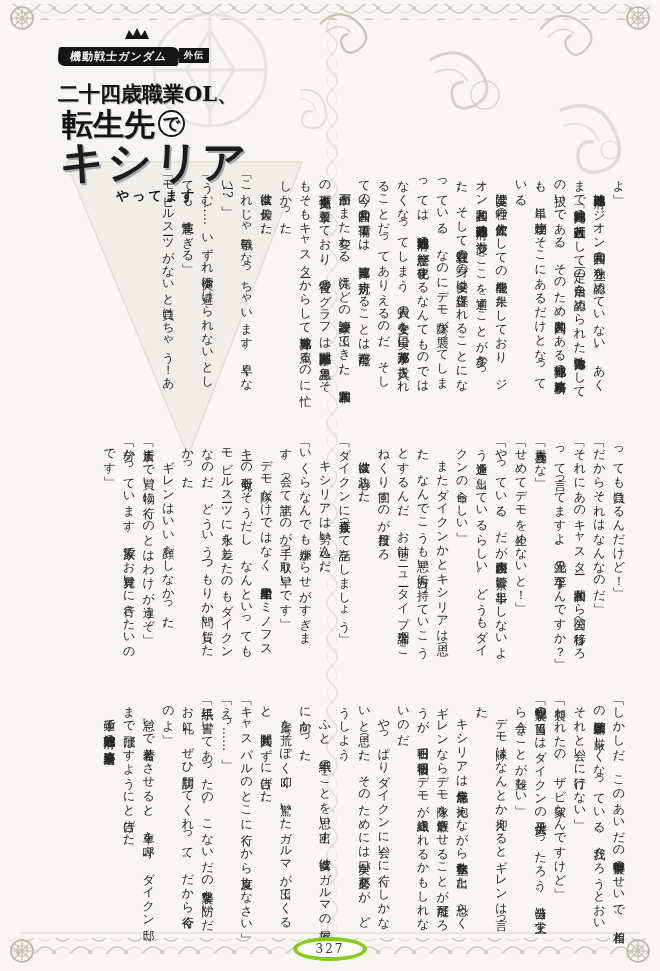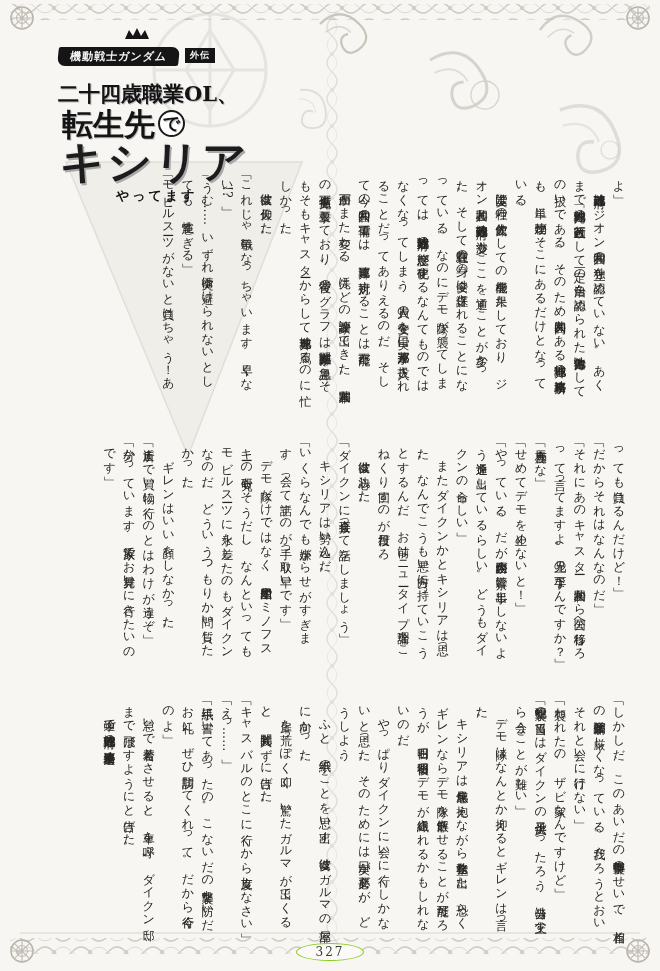--- a/index.html
+++ b/index.html
@@ -7,42 +7,42 @@
   .page{position:relative;width:660px;height:971px;background:#f7f6f2;overflow:hidden;}
   .decor{position:absolute;inset:0;pointer-events:none;}
 
   
   .logo{position:absolute;left:58px;top:26px;width:230px;z-index:3;text-align:left;color:#141414;}
   .logo-crown{width:26px;height:12px;margin:0 0 1px 66px;}
   .banner{display:inline-block;background:#151515;color:#f5f5f5;font-weight:bold;
           font-size:11px;letter-spacing:1px;padding:2px 12px;border-radius:2px 8px 2px 8px;
           transform:skewX(-6deg);}
   .banner-sub{display:inline-block;background:#151515;color:#f5f5f5;font-weight:bold;
-          font-size:9px;letter-spacing:1px;padding:1px 5px;margin-left:6px;vertical-align:middle;}
+          font-size:9px;letter-spacing:1px;padding:1px 5px;vertical-align:middle;}
   .t1{font-size:21px;font-weight:bold;letter-spacing:0px;margin-top:14px;text-shadow:1px 1px 0 #bdbdbd;}
   .t2{font-size:31px;font-weight:bold;line-height:30px;margin-top:1px;margin-left:4px;text-shadow:1px 1px 0 #bdbdbd;}
   .t2 .particle{display:inline-block;font-size:17px;width:23px;height:23px;line-height:23px;
           text-align:center;border:2px solid #1a1a1a;border-radius:50%;vertical-align:6px;
           margin-left:3px;background:#fff;}
   .t3{font-size:44px;font-weight:bold;letter-spacing:2px;margin-left:2px;line-height:46px;
           color:#1c1c1c;text-shadow:2px 2px 0 #a9a9a9, -1px -1px 0 #e8e8e8;
           transform:skewX(-4deg);}
   .t4{font-size:13px;font-weight:bold;letter-spacing:3px;margin:2px 0 0 58px;}
 
   
   .band{position:absolute;left:32px;width:596px;writing-mode:vertical-rl;text-orientation:mixed;
         font-size:12px;line-height:19.6px;letter-spacing:0.4px;color:#262524;z-index:2;}
   .band p{margin:0;}
   #band1{top:172px;height:221px;}
   #band2{top:440px;height:221px;}
   #band3{top:698px;height:233px;}
 
   
   .pagenum-wrap{position:absolute;left:0;right:0;bottom:10px;text-align:center;z-index:3;}
-  .pagenum{display:inline-block;min-width:46px;padding:1px 10px;border:1px solid #84cc16;
+  .pagenum{display:inline-block;min-width:46px;padding:1px 10px;border:4px solid #84cc16;
         border-radius:50%;background:#fbfaf8;color:#3a3a3a;font-size:12px;letter-spacing:2px;}
 </style>
 </head>
 <body>
 
 <div class="page">
 
   <svg class="decor" width="660" height="971" viewBox="0 0 660 971" xmlns="http://www.w3.org/2000/svg">
     <defs>
       <pattern id="vine" width="36" height="16" patternUnits="userSpaceOnUse">

